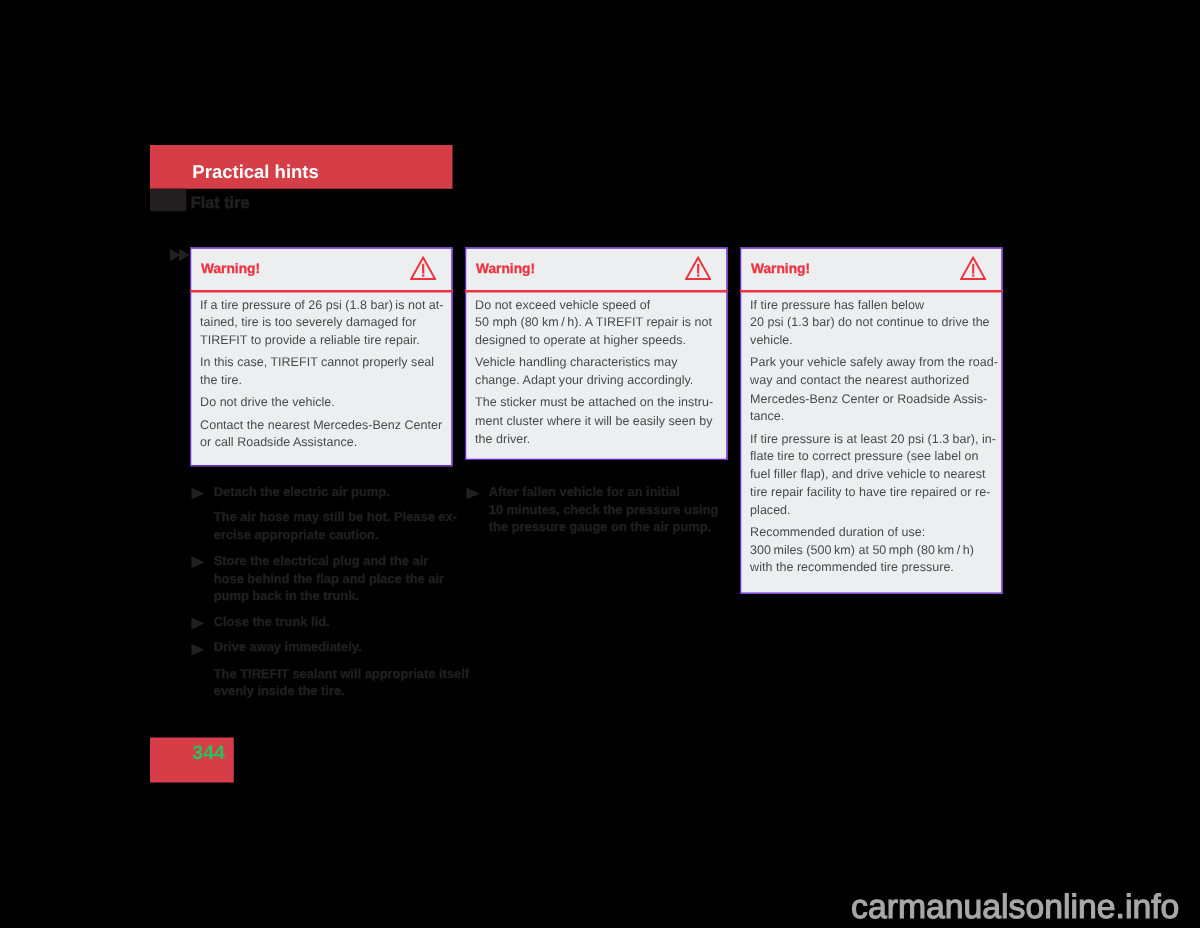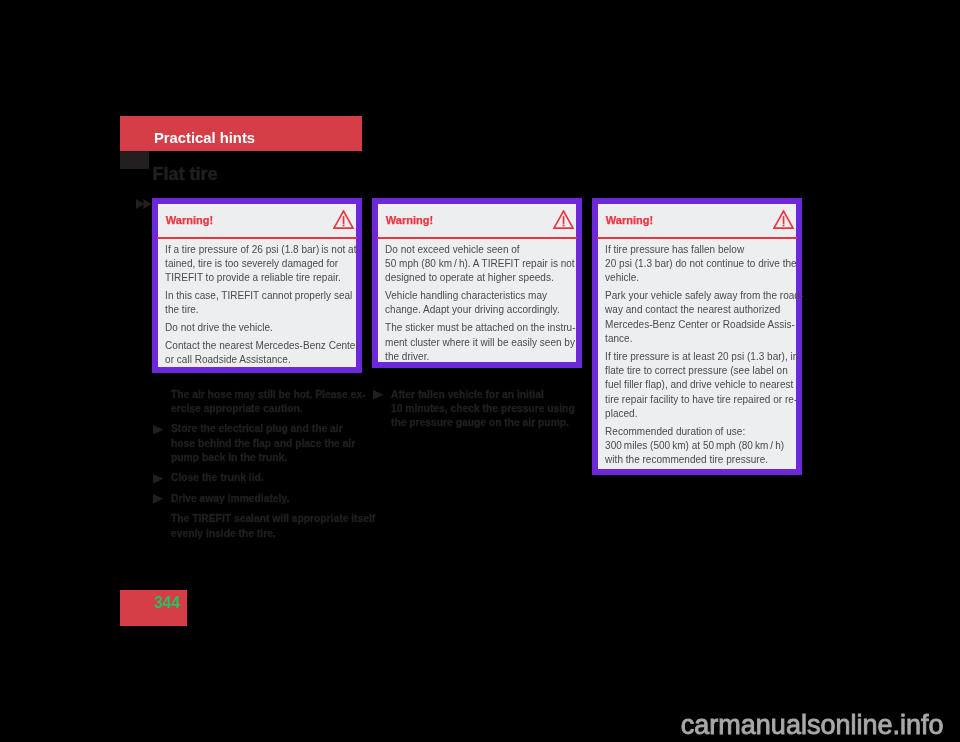--- a/index.html
+++ b/index.html
@@ -18,29 +18,29 @@
   }
   .label {
     position:absolute; left:153.9px; top:131.1px;
     font-size:14.8px; line-height:14.8px; font-weight:bold; color:#ffffff;
   }
 
   
   .section-icon { position:absolute; left:120.2px; top:151.2px; width:28.7px; height:17.5px; background:#231f20; }
   .section-title {
     position:absolute; left:152.6px; top:155.1px;
-    font-size:18px; line-height:14.9px; font-weight:bold; color:#231f20;margin-top:12px;
+    font-size:13px; line-height:14.9px; font-weight:bold; color:#231f20;
     -webkit-text-stroke:0.45px #231f20;
   }
 
   
   .cont-arrows { position:absolute; left:135.9px; top:198.9px; width:16px; height:10px; line-height:0; }
 
   
-  .wbox { position:absolute; background:#edeef0; border:6px solid #6d28d9; box-sizing:border-box; }
+  .wbox { position:absolute; background:#edeef0; border:1px solid #6d28d9; box-sizing:border-box; }
   .wbox .whead { position:relative; height:33px; }
   .wbox .wtitle {
     position:absolute; left:7.8px; top:11.2px;
     font-size:11px; line-height:11px; font-weight:bold; color:#ed3440;
     -webkit-text-stroke:0.25px #ed3440;
   }
   .wbox .wicon { position:absolute; left:174.8px; top:5.9px; width:21px; height:19px; line-height:0; }
   .wbox .wrule { position:absolute; left:-1px; right:-1px; top:33px; height:2px; background:#ee3440; }
   .wbox .wbody { padding:5.9px 8px 8px 7.1px; }
   .wbox p {
@@ -130,21 +130,21 @@
       <div class="wtitle">Warning!</div>
       <div class="wicon"><svg width="21" height="19" viewBox="0 0 21 19">
             <path d="M10.5 1.0 L20.0 18.1 L1.0 18.1 Z" fill="none" stroke="#ee3440" stroke-width="1.6" stroke-linejoin="miter"></path>
             <rect x="9.7" y="6.1" width="1.7" height="7.8" fill="#ee3440"></rect>
             <rect x="9.6" y="14.6" width="1.9" height="1.7" fill="#ee3440"></rect>
           </svg></div>
     </div>
     <div class="wrule"></div>
     <div class="wbody">
         <p>
-          <span class="ln">Do not exceed vehicle seen of</span>
+          <span class="ln">Do not exceed vehicle speed of</span>
           <span class="ln">50 mph (80 km / h). A TIREFIT repair is not</span>
           <span class="ln">designed to operate at higher speeds.</span>
         </p>
         <p>
           <span class="ln">Vehicle handling characteristics may</span>
           <span class="ln">change. Adapt your driving accordingly.</span>
         </p>
         <p>
           <span class="ln">The sticker must be attached on the instru-</span>
           <span class="ln">ment cluster where it will be easily seen by</span>
@@ -184,20 +184,28 @@
         </p>
         <p>
           <span class="ln">Recommended duration of use:</span>
           <span class="ln">300 miles (500 km) at 50 mph (80 km / h)</span>
           <span class="ln">with the recommended tire pressure.</span>
         </p>
       </div>
   </div>
 
   <div class="col" id="col1">
+      <div class="bullet-item">
+        <span class="tri"><svg width="10.5" height="9.6" viewBox="0 0 10.5 9.6">
+            <path d="M0 0 L10.5 4.8 L0 9.6 Z" fill="#231f20"></path>
+          </svg></span>
+        <span class="txt">
+          <span class="ln">Detach the electric air pump.</span>
+        </span>
+      </div>
       <div class="note">
         <span class="ln">The air hose may still be hot. Please ex-</span>
         <span class="ln">ercise appropriate caution.</span>
       </div>
       <div class="bullet-item">
         <span class="tri"><svg width="10.5" height="9.6" viewBox="0 0 10.5 9.6">
             <path d="M0 0 L10.5 4.8 L0 9.6 Z" fill="#231f20"></path>
           </svg></span>
         <span class="txt">
           <span class="ln">Store the electrical plug and the air</span>

